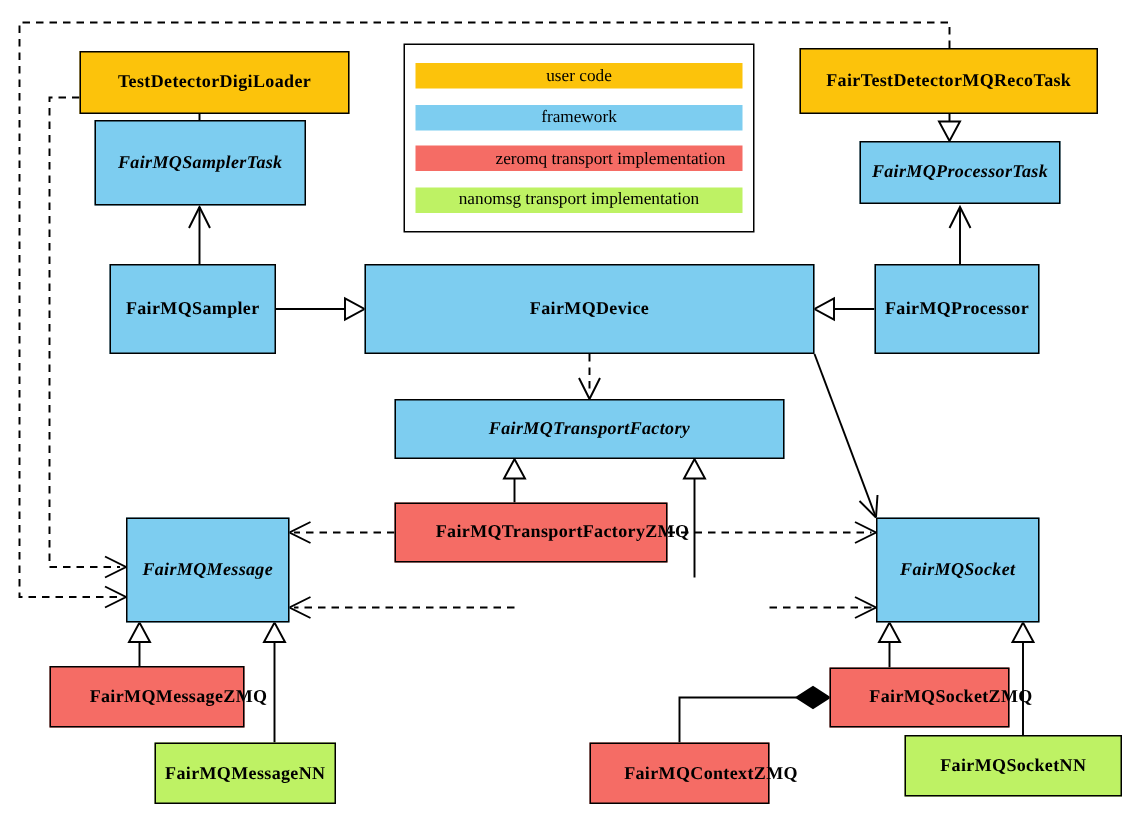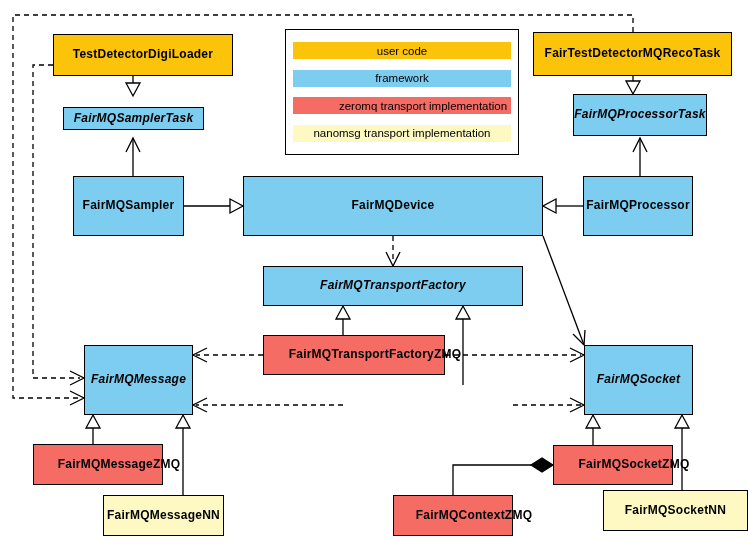--- a/index.html
+++ b/index.html
@@ -1,37 +1,36 @@
 <!DOCTYPE html>
 <html><head>
 <meta charset="utf-8">
 <style>
   html,body{margin:0;padding:0;background:#ffffff;}
   .canvas{
     position:relative;width:748px;height:549px;background:#ffffff;
-    font-family:Liberation Sans, sans-serif;overflow:hidden;
+    font-family:Liberation Serif, serif;overflow:hidden;
   }
   .edges{position:absolute;left:0;top:0;width:748px;height:549px;}
   .node{
     position:absolute;display:flex;align-items:center;justify-content:center;
     border:1px solid #000;box-sizing:border-box;
     font-size:12px;font-weight:bold;color:#000;text-align:center;
     letter-spacing:.02em;line-height:1.1;white-space:nowrap;
   }
   .abstract{font-style:italic;}
   .c-gold{background:#fcc30b;}
   .c-blue{background:#7dcdf0;}
   .c-red{background:#f56c65;padding-left:42px;}
-  .c-green{background:#fef9c3;}
+  .c-green{background:#bef264;}
   .legend{
     position:absolute;left:269px;top:29px;width:234px;height:126px;
     border:1px solid #000;box-sizing:border-box;background:#fff;
     display:flex;flex-direction:column;justify-content:space-evenly;
     padding:2px 7px;
-    margin-left:16px;
   }
   .legend-bar{
     height:17px;display:flex;align-items:center;justify-content:center;
     font-size:11.5px;font-weight:normal;color:#000;white-space:nowrap;
   }
 </style>
 </head>
 <body>
 
 <div class="canvas">
@@ -143,21 +142,21 @@
         <polyline points="531,465 453,465 453,495"></polyline>
         <polygon points="553,465 542,458 531,465 542,472" fill="#000"></polygon>
       </g>
     </g>
   </svg>
 
   <div class="node c-gold" style="left:53px;top:34px;width:180px;height:42px">TestDetectorDigiLoader</div>
 
   <div class="node c-gold" style="left:533px;top:32px;width:199px;height:44px">FairTestDetectorMQRecoTask</div>
 
-  <div class="node c-blue abstract" style="left:63px;top:107px;width:141px;height:23px">FairMQSamplerTask</div>
+  <div class="node c-blue abstract" style="left:63px;top:80px;width:141px;height:57px">FairMQSamplerTask</div>
 
   <div class="node c-blue abstract" style="left:573px;top:94px;width:134px;height:42px">FairMQProcessorTask</div>
 
   <div class="node c-blue" style="left:73px;top:176px;width:111px;height:60px">FairMQSampler</div>
 
   <div class="node c-blue" style="left:243px;top:176px;width:300px;height:60px">FairMQDevice</div>
 
   <div class="node c-blue" style="left:583px;top:176px;width:110px;height:60px">FairMQProcessor</div>
 
   <div class="node c-blue abstract" style="left:263px;top:266px;width:260px;height:40px">FairMQTransportFactory</div>

